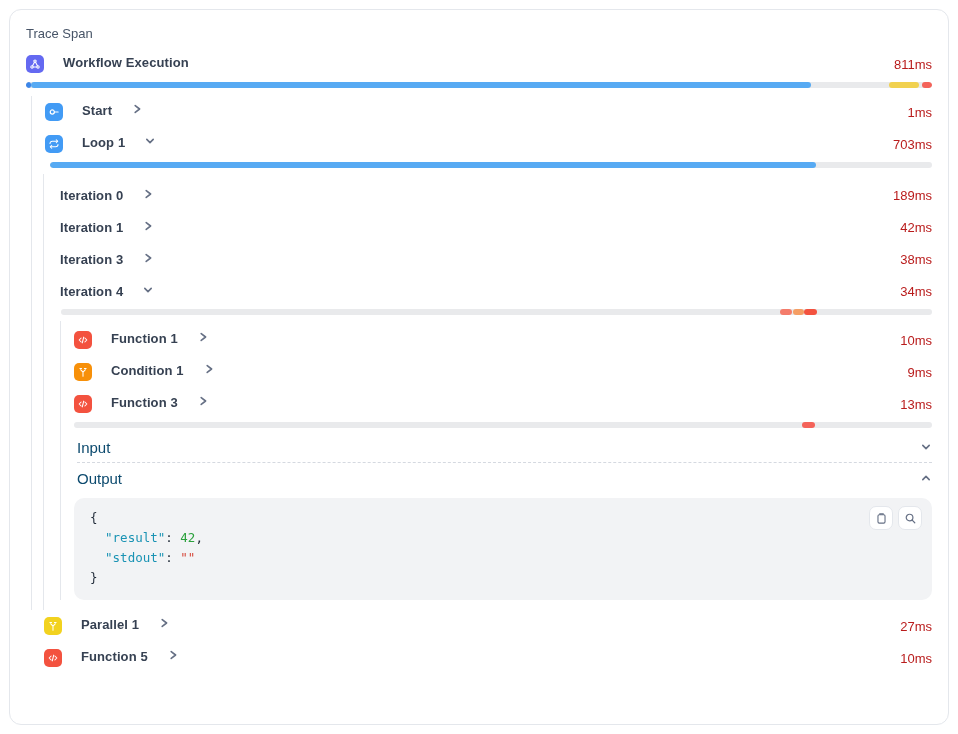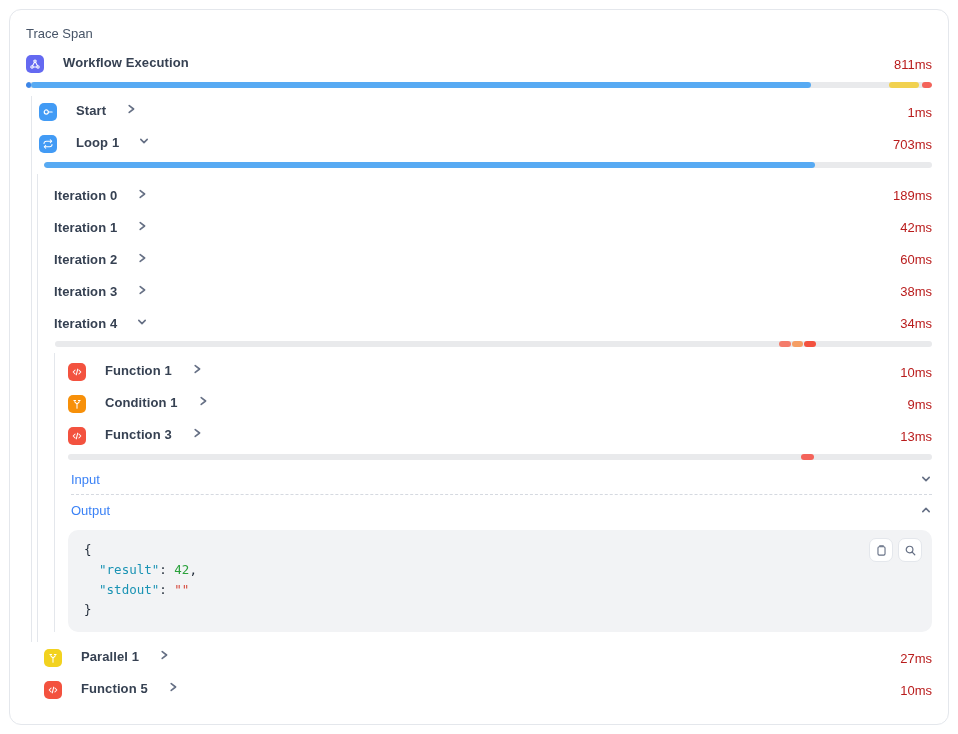--- a/index.html
+++ b/index.html
@@ -25,29 +25,29 @@
   .label.plain { font-weight: 700; }
   .duration { font-size: 13px; color: #b91c1c; }
   .chev { display: inline-flex; width: 12px; height: 12px; }
   .track {
     position: relative; height: 6px; border-radius: 3px; background: #e9eaec;
     overflow: hidden;
   }
   .seg { position: absolute; top: 0; bottom: 0; border-radius: 3px; }
   .wf-row { height: 28px; margin-top: 6px; }
   .wf-bar { margin: 4px 0 8px 0; }
-  .group-l1 { border-left: 1px solid #e4e7ec; margin-left: 5px; padding-left: 5px; }
+  .group-l1 { border-left: 1px solid #e4e7ec; margin-left: 5px; padding-left: 11px; }
   .group-l1 > .row { padding-left: 2px; }
   .loop-bar { margin: 2px 0 6px 7px; }
   .group-l2 { border-left: 1px solid #e4e7ec; padding-left: 16px; padding-top: 5px; padding-bottom: 2px; }
   .iter-bar { margin: 2px 0 6px 1px; }
   .group-l3 { border-left: 1px solid #e4e7ec; padding-left: 13px; padding-top: 3px; }
   .f2-bar { margin: 2px 0 4px 0; }
   .section-row { height: 30px; padding-left: 3px; }
-  .section-label { font-size: 13px; color: #3b82f6; }
+  .section-label { font-size: 15px; color: #0c4a6e; }
   .dashed-divider { border-top: 1px dashed #d5d9e0; margin-left: 3px; }
   .outside-row { padding-left: 18px; }
   .code-block {
     position: relative; margin: 5px 0 8px 0; background: #f2f3f5;
     border-radius: 10px; padding: 10px 16px 12px 16px;
     font-family: "DejaVu Sans Mono", monospace; font-size: 12.5px; line-height: 20px;
   }
   .code-line { white-space: pre; }
   .code-actions { position: absolute; top: 8px; right: 10px; display: flex; gap: 5px; }
   .code-btn {
@@ -146,31 +146,20 @@
           <span class="label plain">Iteration 1</span>
           <span class="chev">
             <svg viewBox="0 0 12 12" fill="none" stroke="#667085" stroke-width="1.6" stroke-linecap="round" stroke-linejoin="round">
                 <polyline points="4.2,2.6 8.6,6 4.2,9.4"></polyline>
               </svg>
           </span>
         </div>
         <span class="duration">42ms</span>
       </div>
 
-      <div class="row">
-        <div class="row-left">
-          <span class="label plain">Iteration 2</span>
-          <span class="chev">
-            <svg viewBox="0 0 12 12" fill="none" stroke="#667085" stroke-width="1.6" stroke-linecap="round" stroke-linejoin="round">
-                <polyline points="4.2,2.6 8.6,6 4.2,9.4"></polyline>
-              </svg>
-          </span>
-        </div>
-        <span class="duration">60ms</span>
-      </div>
 
       <div class="row">
         <div class="row-left">
           <span class="label plain">Iteration 3</span>
           <span class="chev">
             <svg viewBox="0 0 12 12" fill="none" stroke="#667085" stroke-width="1.6" stroke-linecap="round" stroke-linejoin="round">
                 <polyline points="4.2,2.6 8.6,6 4.2,9.4"></polyline>
               </svg>
           </span>
         </div>

